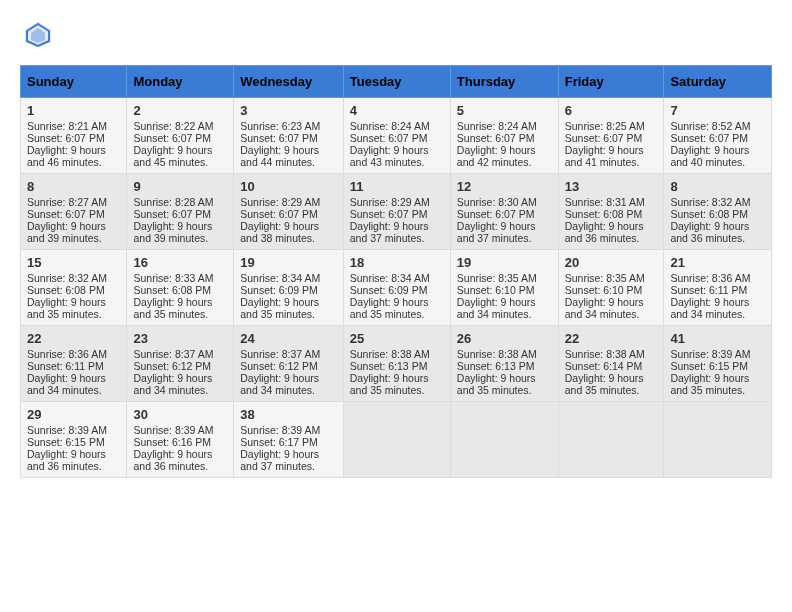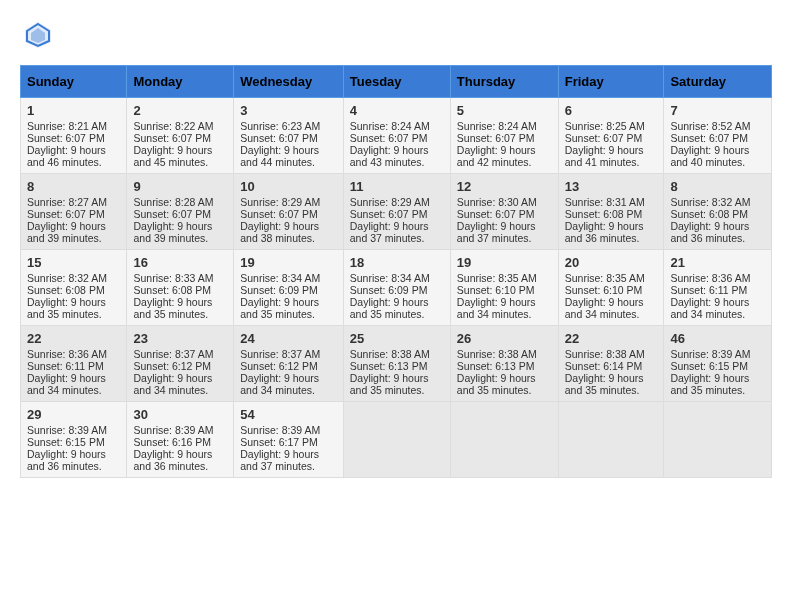--- a/index.html
+++ b/index.html
@@ -151,25 +151,25 @@
         <td><span class="day-num">20</span><span>Sunrise: 8:35 AM</span><br><span>Sunset: 6:10 PM</span><br><span>Daylight: 9 hours and 34 minutes.</span></td>
         <td><span class="day-num">21</span><span>Sunrise: 8:36 AM</span><br><span>Sunset: 6:11 PM</span><br><span>Daylight: 9 hours and 34 minutes.</span></td>
       </tr>
       <tr>
         <td><span class="day-num">22</span><span>Sunrise: 8:36 AM</span><br><span>Sunset: 6:11 PM</span><br><span>Daylight: 9 hours and 34 minutes.</span></td>
         <td><span class="day-num">23</span><span>Sunrise: 8:37 AM</span><br><span>Sunset: 6:12 PM</span><br><span>Daylight: 9 hours and 34 minutes.</span></td>
         <td><span class="day-num">24</span><span>Sunrise: 8:37 AM</span><br><span>Sunset: 6:12 PM</span><br><span>Daylight: 9 hours and 34 minutes.</span></td>
         <td><span class="day-num">25</span><span>Sunrise: 8:38 AM</span><br><span>Sunset: 6:13 PM</span><br><span>Daylight: 9 hours and 35 minutes.</span></td>
         <td><span class="day-num">26</span><span>Sunrise: 8:38 AM</span><br><span>Sunset: 6:13 PM</span><br><span>Daylight: 9 hours and 35 minutes.</span></td>
         <td><span class="day-num">22</span><span>Sunrise: 8:38 AM</span><br><span>Sunset: 6:14 PM</span><br><span>Daylight: 9 hours and 35 minutes.</span></td>
-        <td><span class="day-num">46</span><span>Sunrise: 8:39 AM</span><br><span>Sunset: 6:15 PM</span><br><span>Daylight: 9 hours and 35 minutes.</span></td>
+        <td><span class="day-num">41</span><span>Sunrise: 8:39 AM</span><br><span>Sunset: 6:15 PM</span><br><span>Daylight: 9 hours and 35 minutes.</span></td>
       </tr>
       <tr>
         <td><span class="day-num">29</span><span>Sunrise: 8:39 AM</span><br><span>Sunset: 6:15 PM</span><br><span>Daylight: 9 hours and 36 minutes.</span></td>
         <td><span class="day-num">30</span><span>Sunrise: 8:39 AM</span><br><span>Sunset: 6:16 PM</span><br><span>Daylight: 9 hours and 36 minutes.</span></td>
-        <td><span class="day-num">54</span><span>Sunrise: 8:39 AM</span><br><span>Sunset: 6:17 PM</span><br><span>Daylight: 9 hours and 37 minutes.</span></td>
+        <td><span class="day-num">38</span><span>Sunrise: 8:39 AM</span><br><span>Sunset: 6:17 PM</span><br><span>Daylight: 9 hours and 37 minutes.</span></td>
         <td class="empty-cell"></td>
         <td class="empty-cell"></td>
         <td class="empty-cell"></td>
         <td class="empty-cell"></td>
       </tr>
     </tbody>
 </table>
 
 </body></html>

